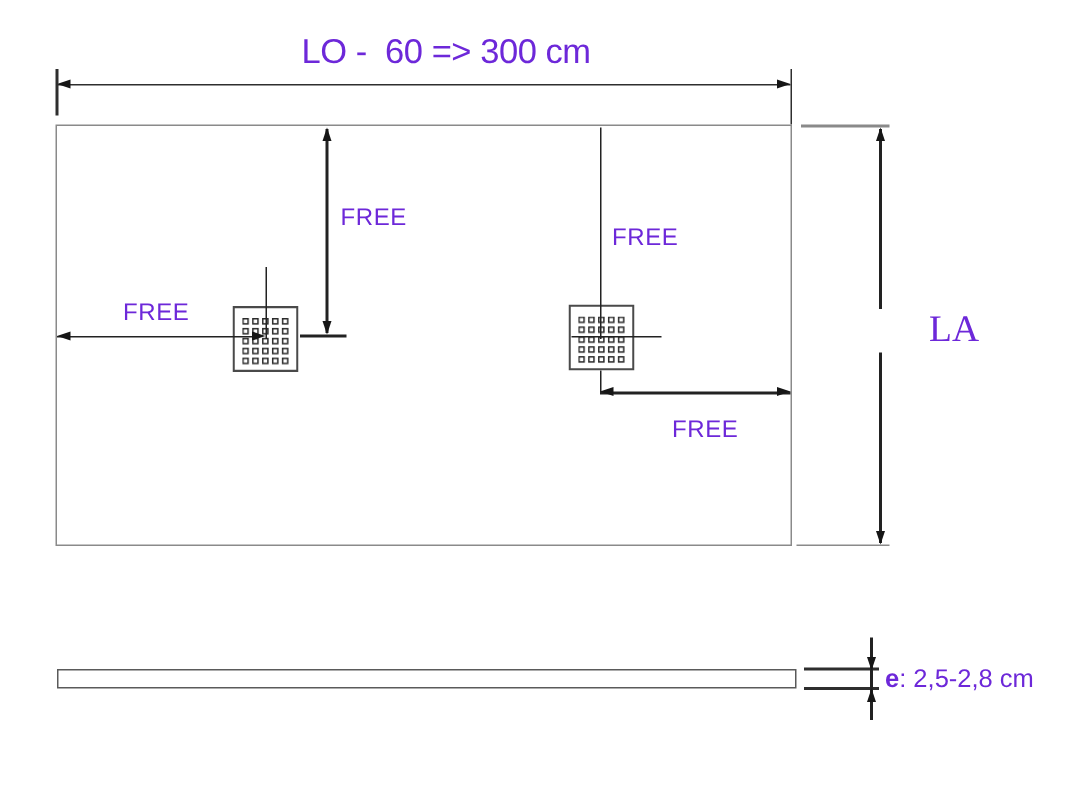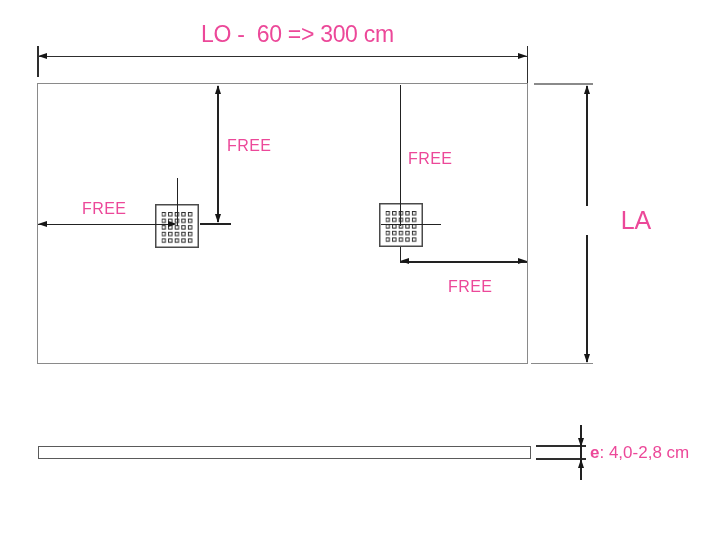--- a/index.html
+++ b/index.html
@@ -1,18 +1,18 @@
 <!DOCTYPE html>
 <html><head>
 <meta charset="utf-8">
 <style>
   html,body{margin:0;padding:0;background:#fff;}
   .canvas{
     position:relative;width:720px;height:540px;background:#ffffff;overflow:hidden;
-    font-family:"Liberation Sans", sans-serif;color:#ec4899;
+    font-family:"Liberation Sans", sans-serif;color:#6d28d9;
   }
   .hline{position:absolute;height:1.4px;background:#2e2e2e;}
   .vline{position:absolute;width:1.4px;background:#2e2e2e;}
   .gray{background:#8a8a8a;}
   .dark{background:#222;}
   .arrow{position:absolute;width:0;height:0;}
   .ar-left {border-top:3.5px solid transparent;border-bottom:3.5px solid transparent;border-right:9px solid #161616;}
   .ar-right{border-top:3.5px solid transparent;border-bottom:3.5px solid transparent;border-left:9px solid #161616;}
   .ar-up   {border-left:3.5px solid transparent;border-right:3.5px solid transparent;border-bottom:9px solid #161616;}
   .ar-down {border-left:3.5px solid transparent;border-right:3.5px solid transparent;border-top:9px solid #161616;}
@@ -80,25 +80,25 @@
   <div class="hline dark" style="left:400px;top:261.3px;width:127px;"></div>
   <div class="arrow ar-left" style="left:400px;top:257.8px;"></div>
   <div class="arrow ar-right" style="left:518px;top:257.8px;"></div>
   <div class="lbl free-lbl" style="left:448px;top:278px;">FREE</div>
 
   <div class="hline gray" style="left:534px;top:83.3px;width:59px;"></div>
   <div class="hline gray" style="left:531px;top:363px;width:62px;"></div>
   <div class="vline dark" style="left:586.3px;top:86px;height:276px;"></div>
   <div class="arrow ar-up over" style="left:583.5px;top:85px;"></div>
   <div class="arrow ar-down over" style="left:583.5px;top:354px;"></div>
-  <div class="la-block" style="left:565px;top:206px;width:142px;">
+  <div class="la-block" style="left:565px;top:206px;width:142px;font-family:Liberation Serif, serif;">
     <div class="la-line1">LA</div>
   </div>
 
   <div class="outline-rect" style="left:38px;top:446px;width:493px;height:13px;border-color:#5a5a5a;border-width:1.4px;"></div>
   <div class="hline" style="left:536px;top:445.4px;width:50px;"></div>
   <div class="hline" style="left:536px;top:458.4px;width:50px;"></div>
   <div class="vline dark" style="left:580.3px;top:425px;height:55px;"></div>
   <div class="arrow ar-down" style="left:577.5px;top:437.5px;"></div>
   <div class="arrow ar-up" style="left:577.5px;top:458.5px;"></div>
-  <div class="lbl e-lbl" style="left:590px;top:443px;"><b>e</b><span>: 4,0-2,8 cm</span></div>
+  <div class="lbl e-lbl" style="left:590px;top:443px;"><b>e</b><span>: 2,5-2,8 cm</span></div>
 
 </div>
 
 </body></html>

